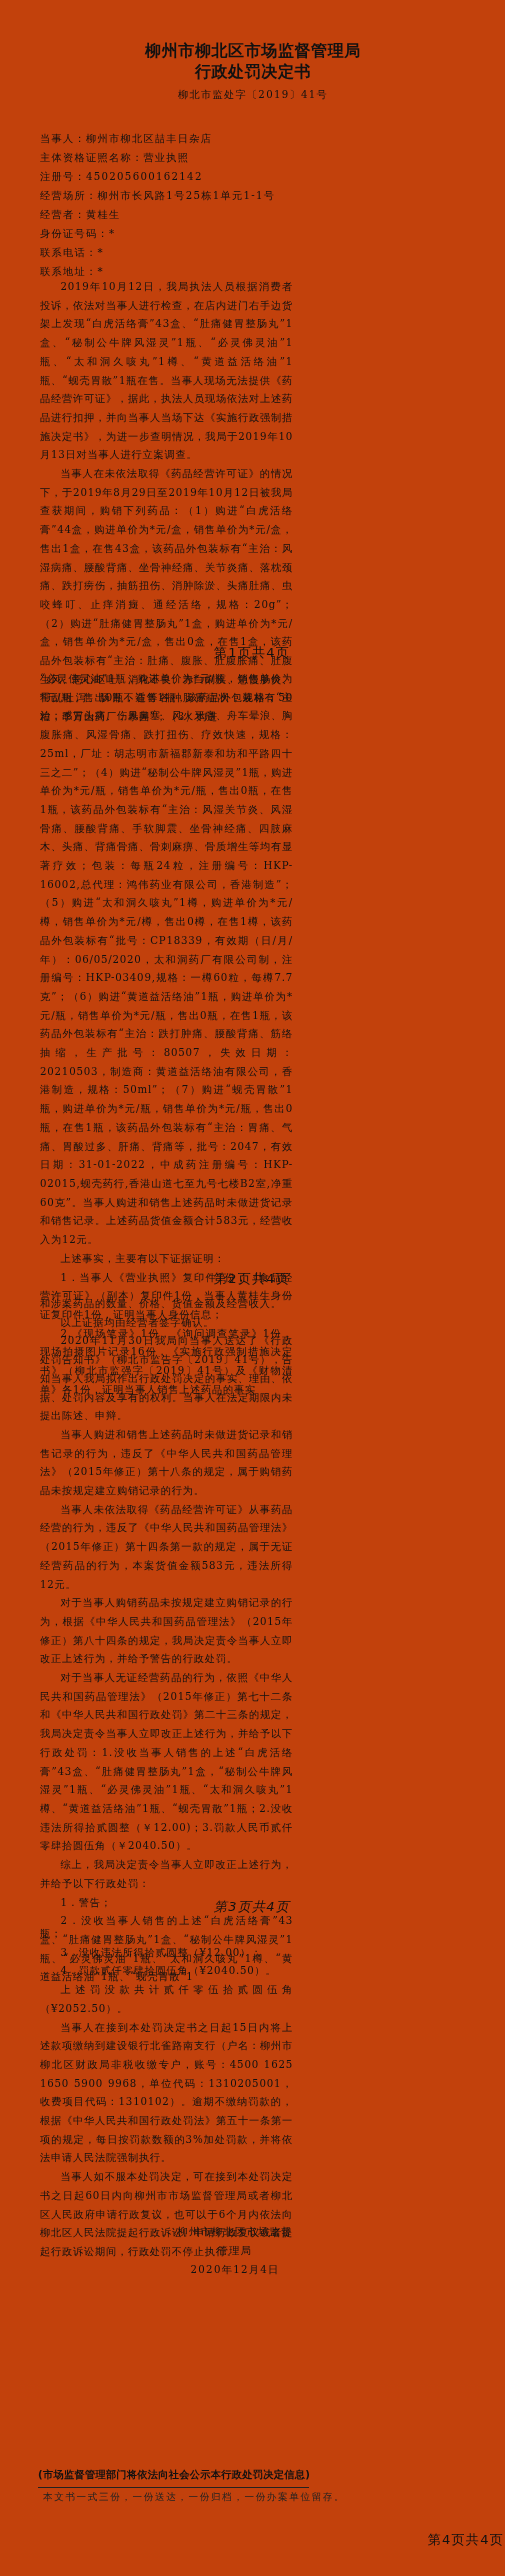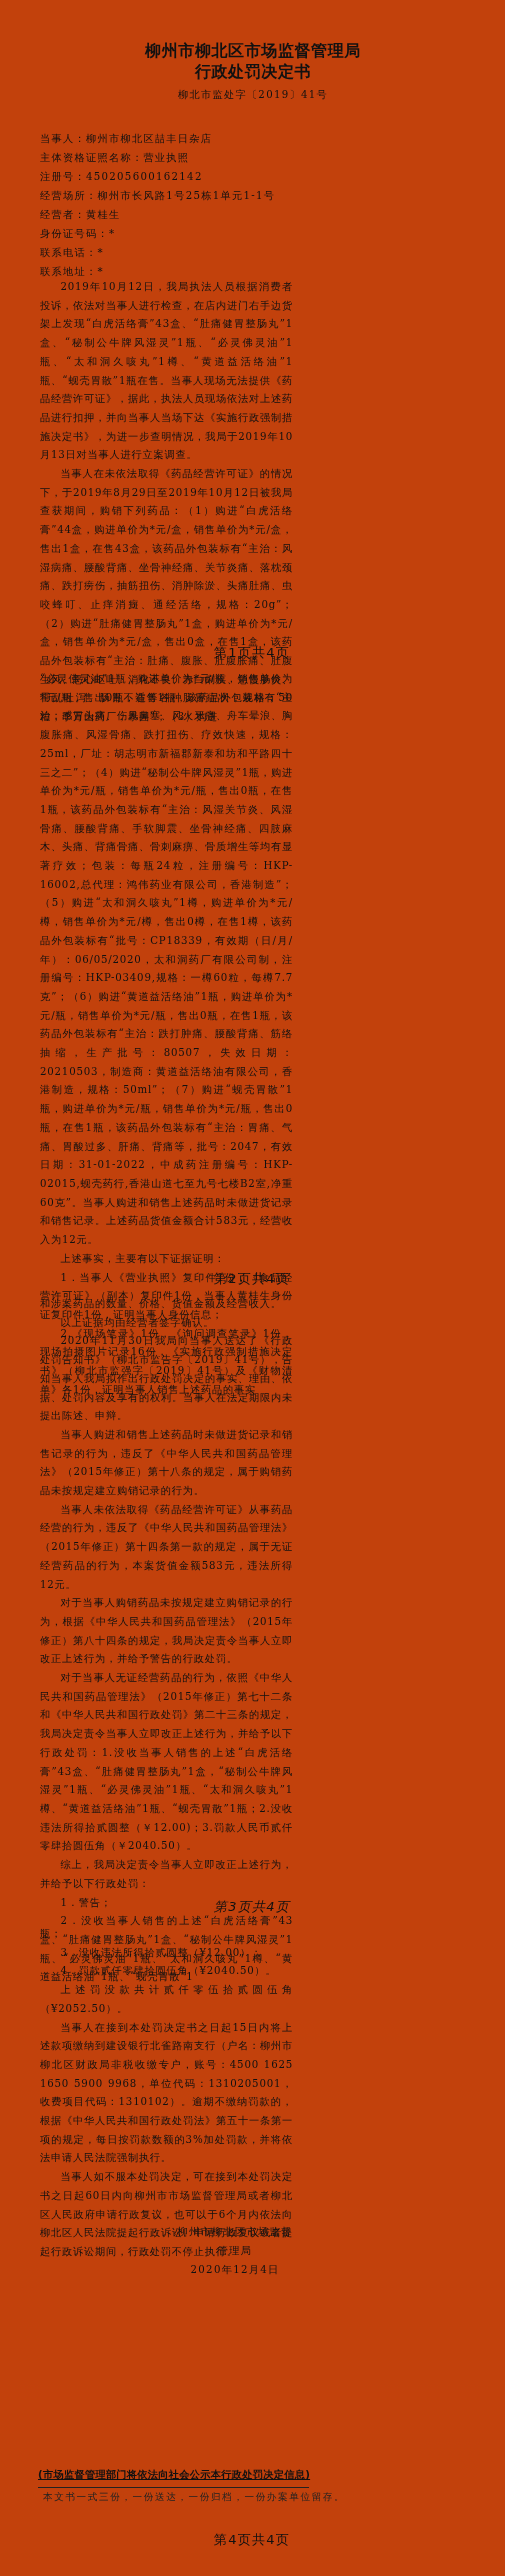--- a/index.html
+++ b/index.html
@@ -75,18 +75,18 @@
     <p>上述罚没款共计贰仟零伍拾贰圆伍角（¥2052.50）。</p>
     <p>当事人在接到本处罚决定书之日起15日内将上述款项缴纳到建设银行北雀路南支行（户名：柳州市柳北区财政局非税收缴专户，账号：4500 1625 1650 5900 9968，单位代码：1310205001，收费项目代码：1310102）。逾期不缴纳罚款的，根据《中华人民共和国行政处罚法》第五十一条第一项的规定，每日按罚款数额的3%加处罚款，并将依法申请人民法院强制执行。</p>
     <p>当事人如不服本处罚决定，可在接到本处罚决定书之日起60日内向柳州市市场监督管理局或者柳北区人民政府申请行政复议，也可以于6个月内依法向柳北区人民法院提起行政诉讼。申请行政复议或者提起行政诉讼期间，行政处罚不停止执行。</p>
   </div>
 
   <div class="sign" style="top:2222px;">
     <div>柳州市柳北区市场监督管理局</div>
     <div>2020年12月4日</div>
   </div>
 
-  <div class="notice" style="top:2468px;text-decoration:underline;">(市场监督管理部门将依法向社会公示本行政处罚决定信息)</div>
+  <div class="notice" style="top:2468px;">(市场监督管理部门将依法向社会公示本行政处罚决定信息)</div>
   <div class="rule" style="top:2487px;"></div>
   <div class="copies" style="top:2491px;">本文书一式三份，一份送达，一份归档，一份办案单位留存。</div>
-  <div class="pnum" style="top:2531px;">第4页共4页</div>
+  <div class="pnum" style="top:2531px;text-align:right;">第4页共4页</div>
 </div>
 
 
 </body></html>

